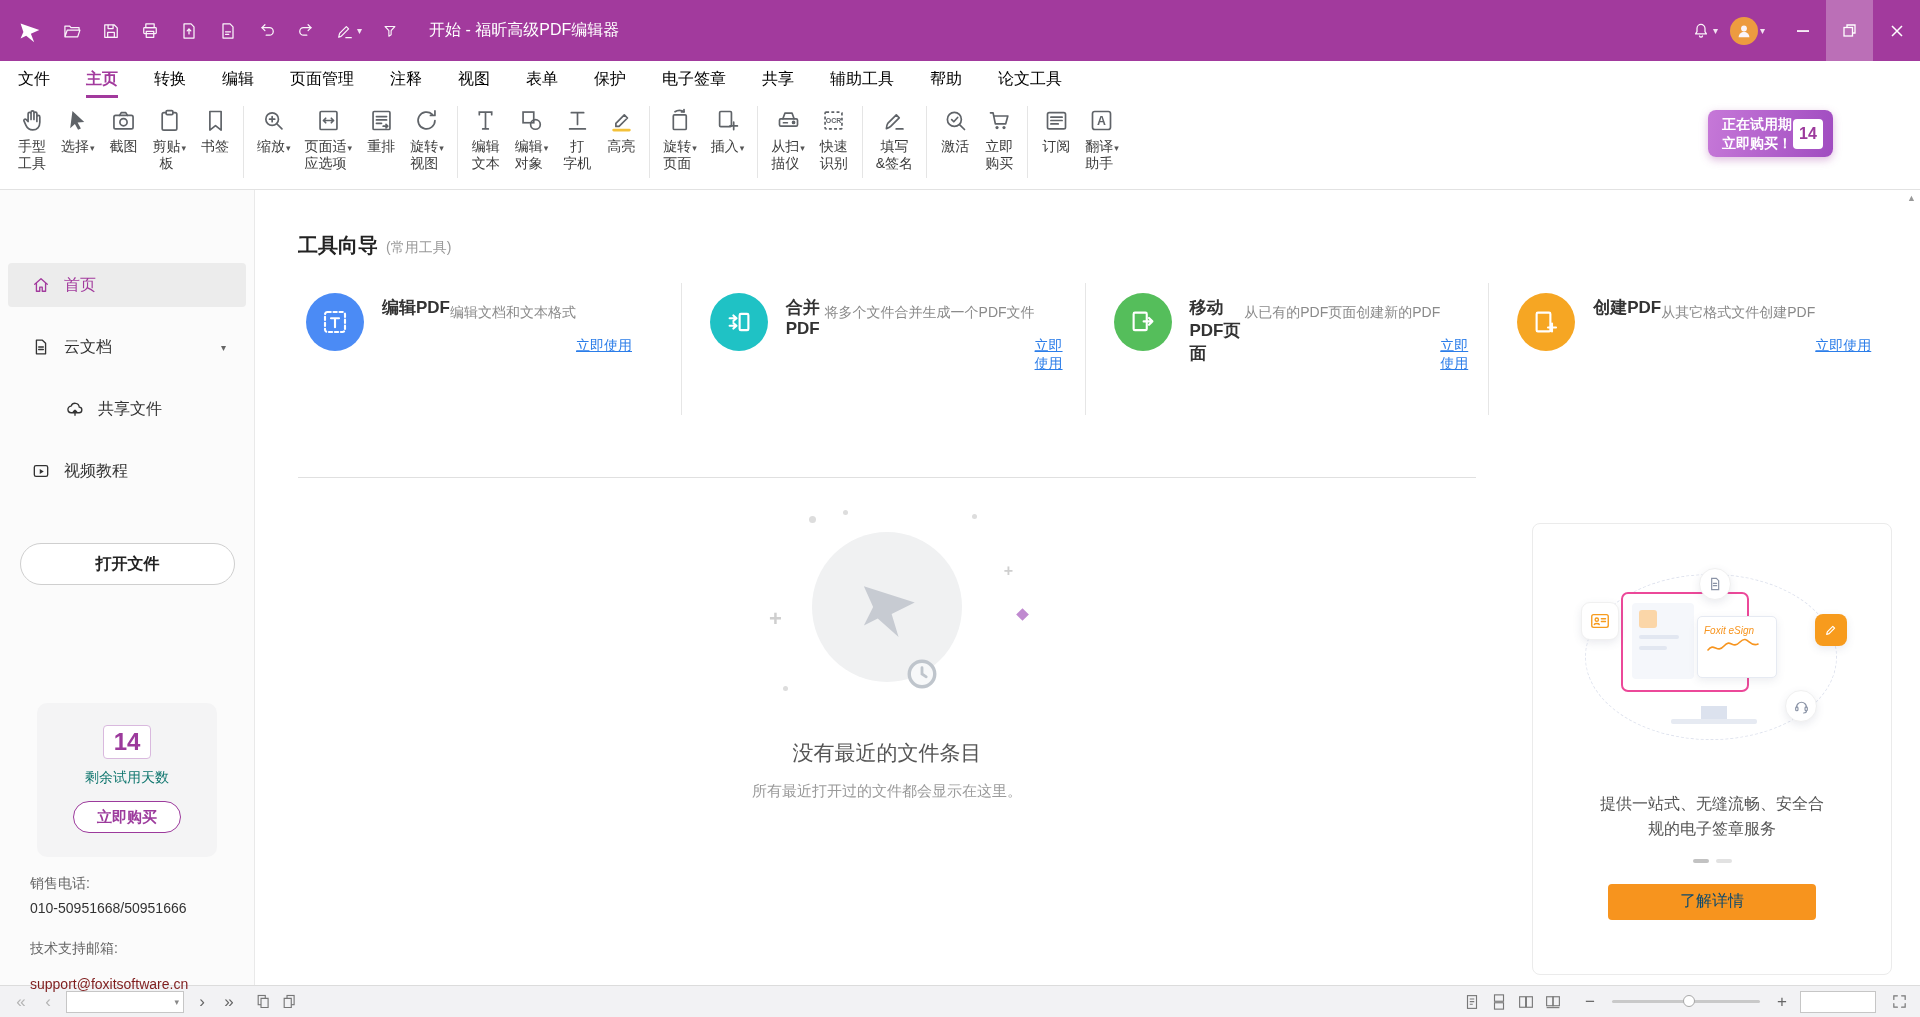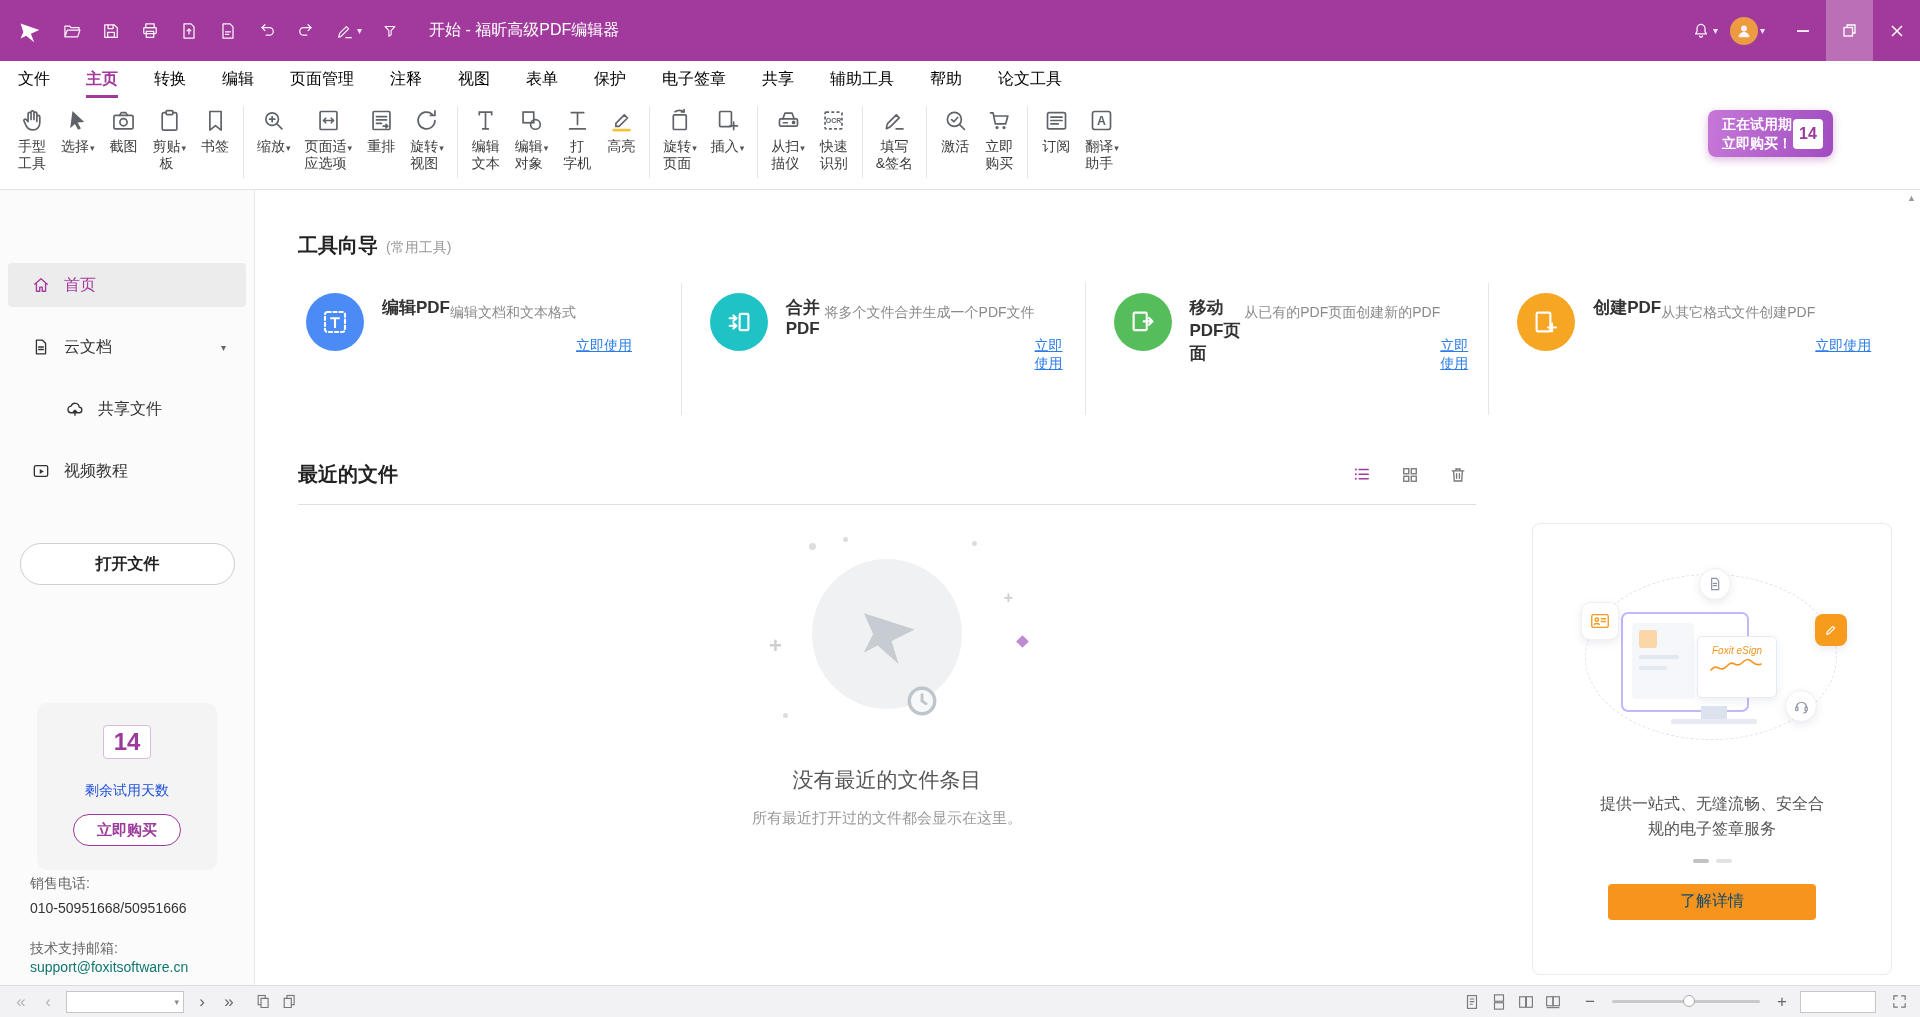--- a/index.html
+++ b/index.html
@@ -46,26 +46,26 @@
   .sidebar { width:255px; flex:none; background:#FBFBFB; border-right:1px solid #e9e9e9; padding-top:55px; position:relative; }
   .side-item { display:flex; align-items:center; gap:13px; height:44px; padding-left:23px; margin:18px 8px 11px; border-radius:4px; font-size:16px; color:#333; cursor:default; }
   .side-item svg { width:20px; height:20px; flex:none; }
   .side-item .label { flex:1; }
   .side-item.active { background:#ECECEC; color:#A23A9D; }
   .side-item.sub { padding-left:57px; }
   .side-caret { font-size:10px; color:#666; margin-right:20px; }
   .open-file-btn { display:flex; align-items:center; justify-content:center; margin:50px 20px 0; width:215px; height:42px; border:1px solid #cfcfcf; border-radius:21px; background:#fff; font-size:16px; font-weight:bold; color:#222; }
   .trial-panel { margin:118px auto 0; width:180px; background:#F4F4F5; border-radius:10px; padding:22px 0 24px; text-align:center; }
   .trial-days { display:inline-block; color:#9C3A9C; font-size:24px; font-weight:bold; padding:2px 10px; border:1px solid #d9b9de; border-radius:4px; background:#fff; }
-  .trial-label { font-size:14px; color:#1d4ed8; margin-top:23px; }
+  .trial-label { font-size:14px; color:#0f766e; margin-top:10px; }
   .trial-buy { margin:14px auto 0; width:108px; height:32px; border:1.5px solid #9C3A9C; color:#9C3A9C; border-radius:16px; background:#fff; font-size:15px; font-weight:bold; display:flex; align-items:center; justify-content:center; }
   .contact { position:absolute; left:30px; top:685px; font-size:14px; color:#666; }
   .contact .dark { color:#333; margin-top:7px; }
   .contact .gap { margin-top:24px; }
-  .contact .email { color:#0f766e; margin-top:1px; }
+  .contact .email { color:#7f1d1d; margin-top:18px; }
 
   .main { flex:1; position:relative; background:#fff; overflow:hidden; }
   .main-scroll { position:absolute; top:3px; right:2px; width:13px; text-align:center; color:#999; font-size:9px; }
   .content { padding:42px 28px 0 43px; }
   .tools-header { display:flex; align-items:baseline; gap:8px; }
   .tools-title, .recent-title { font-size:20px; font-weight:bold; color:#222; }
   .tools-sub { font-size:14px; color:#999; }
 
   .cards-row { display:flex; margin-top:24px; }
   .card { flex:1; display:flex; padding:10px 18px 0 8px; min-height:132px; }
@@ -95,21 +95,21 @@
   .d2 { left:106px; top:-4px; width:5px; height:5px; }
   .d3 { right:60px; top:0px; width:5px; height:5px; }
   .d4 { left:46px; bottom:28px; width:5px; height:5px; }
   .diamond { position:absolute; right:10px; top:96px; width:9px; height:9px; background:#c08ad0; transform:rotate(45deg); }
   .empty-title { font-size:21px; color:#555; margin-top:20px; }
   .empty-desc { font-size:15px; color:#9a9a9a; margin-top:15px; }
 
   .promo-panel { width:360px; flex:none; height:452px; margin-top:62px; background:#fff; border:1px solid #ebebeb; border-radius:8px; padding-top:28px; }
   .promo-illus { position:relative; height:230px; }
   .pi-ellipse { position:absolute; left:52px; top:22px; width:252px; height:166px; border:1px dashed #dfe3ee; border-radius:50%; }
-  .pi-monitor { position:absolute; left:88px; top:60px; width:128px; height:100px; border:2px solid #c4b5fd; border-radius:7px; background:#fff;text-align:center; }
+  .pi-monitor { position:absolute; left:88px; top:40px; width:128px; height:100px; border:2px solid #ec4899; border-radius:7px; background:#fff; }
   .pi-card { position:absolute; left:9px; top:9px; width:62px; height:76px; background:#F5F7FB; border-radius:4px; padding:7px; }
   .pi-avatar-sq { width:18px; height:18px; background:#FBD6A8; border-radius:3px; }
   .pi-line { height:4px; background:#E2E7F1; border-radius:2px; margin-top:7px; }
   .l1 { width:40px; } .l2 { width:28px; }
   .pi-sign-card { position:absolute; left:74px; top:22px; width:80px; height:62px; background:#fff; border:1px solid #E6EAF2; border-radius:5px; box-shadow:0 3px 8px rgba(80,90,120,.10); padding:8px 6px 0; }
   .pi-brand { font-size:10px; font-style:italic; color:#F7941E; white-space:nowrap; }
   .pi-stand { position:absolute; left:168px; top:154px; width:26px; height:13px; background:#DCE2EE; }
   .pi-base { position:absolute; left:138px; top:167px; width:86px; height:5px; background:#E6EAF2; border-radius:2px; }
   .pi-float { position:absolute; display:flex; align-items:center; justify-content:center; background:#fff; box-shadow:0 3px 8px rgba(80,90,120,.12); }
   .pi-badge { left:48px; top:50px; width:38px; height:38px; border-radius:9px; border:1px solid #f0f0f0; }
@@ -634,40 +634,20 @@
             <div class="card-body">
               <div class="card-title">创建PDF</div>
               <div class="card-desc">从其它格式文件创建PDF</div>
               <a class="card-link">立即使用</a>
             </div>
           </div>
         </div>
 
       <div class="lower">
         <div class="recent-area">
-          <div class="recent-header">
-            <span class="recent-title">最近的文件</span>
-            <div class="recent-icons">
-              <svg viewBox="0 0 24 24" fill="none" stroke="#A23A9D" stroke-width="1.8" stroke-linecap="round">
-                  <path d="M8.5 5.5h11M8.5 11h11M8.5 16.5h11"></path>
-                  <circle cx="4.6" cy="5.5" r="1.2" fill="#A23A9D" stroke="none"></circle>
-                  <circle cx="4.6" cy="11" r="1.2" fill="#A23A9D" stroke="none"></circle>
-                  <circle cx="4.6" cy="16.5" r="1.2" fill="#A23A9D" stroke="none"></circle>
-                </svg>
-              <svg viewBox="0 0 24 24" fill="none" stroke="#777" stroke-width="1.6">
-                  <rect x="4.5" y="4.5" width="6" height="6"></rect>
-                  <rect x="13.5" y="4.5" width="6" height="6"></rect>
-                  <rect x="4.5" y="13.5" width="6" height="6"></rect>
-                  <rect x="13.5" y="13.5" width="6" height="6"></rect>
-                </svg>
-              <svg viewBox="0 0 24 24" fill="none" stroke="#777" stroke-width="1.6" stroke-linecap="round" stroke-linej="round">
-                  <path d="M5 7h14M9.5 7V4.8h5V7M6.8 7l.7 12.2h9L17.2 7M10.3 10.5v5.5M13.7 10.5v5.5"></path>
-                </svg>
-            </div>
-          </div>
           <div class="recent-divider"></div>
 
           <div class="empty-state">
             <div class="empty-illus">
               <span class="spark s1">+</span>
               <span class="spark s2">+</span>
               <span class="dot d1"></span>
               <span class="dot d2"></span>
               <span class="dot d3"></span>
               <span class="dot d4"></span>

